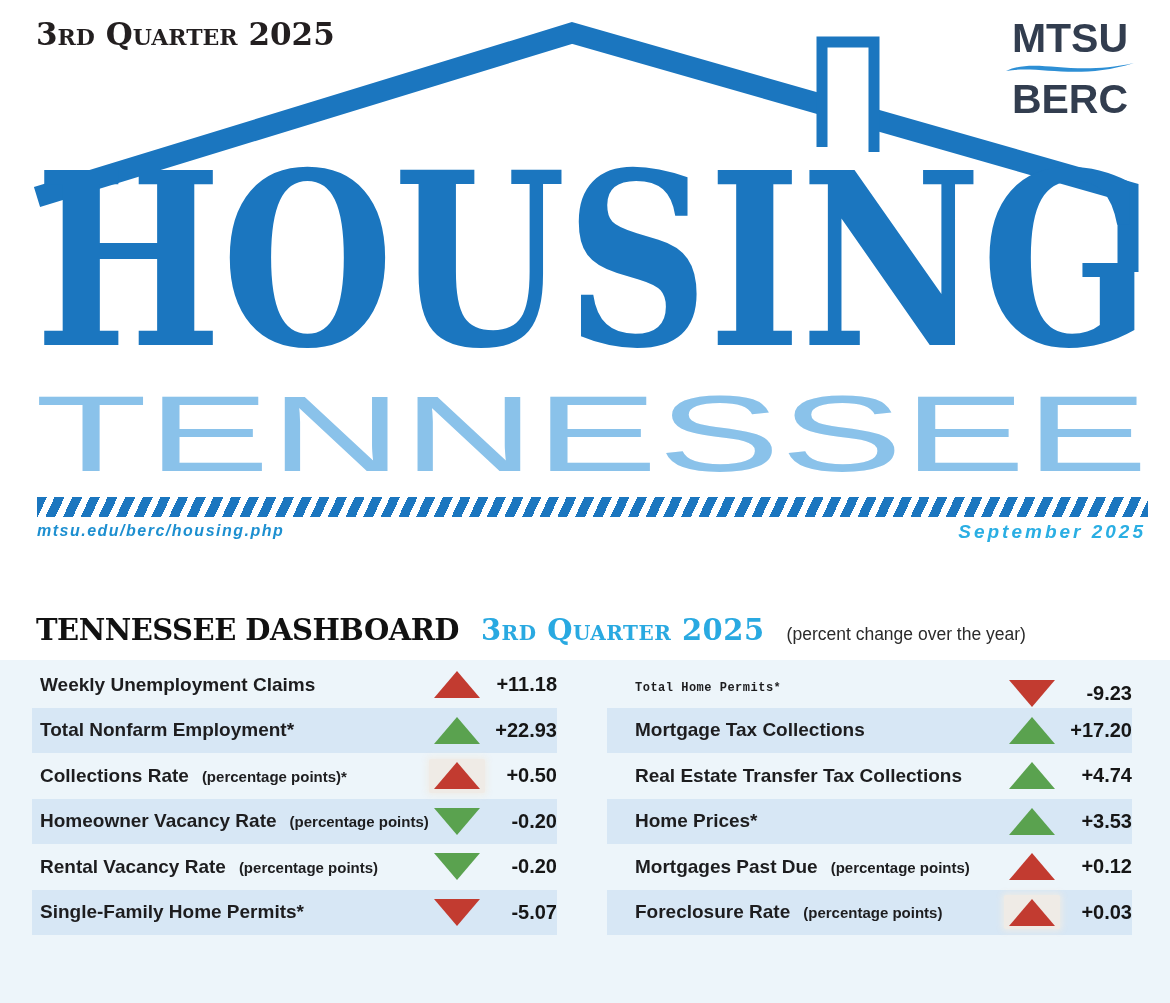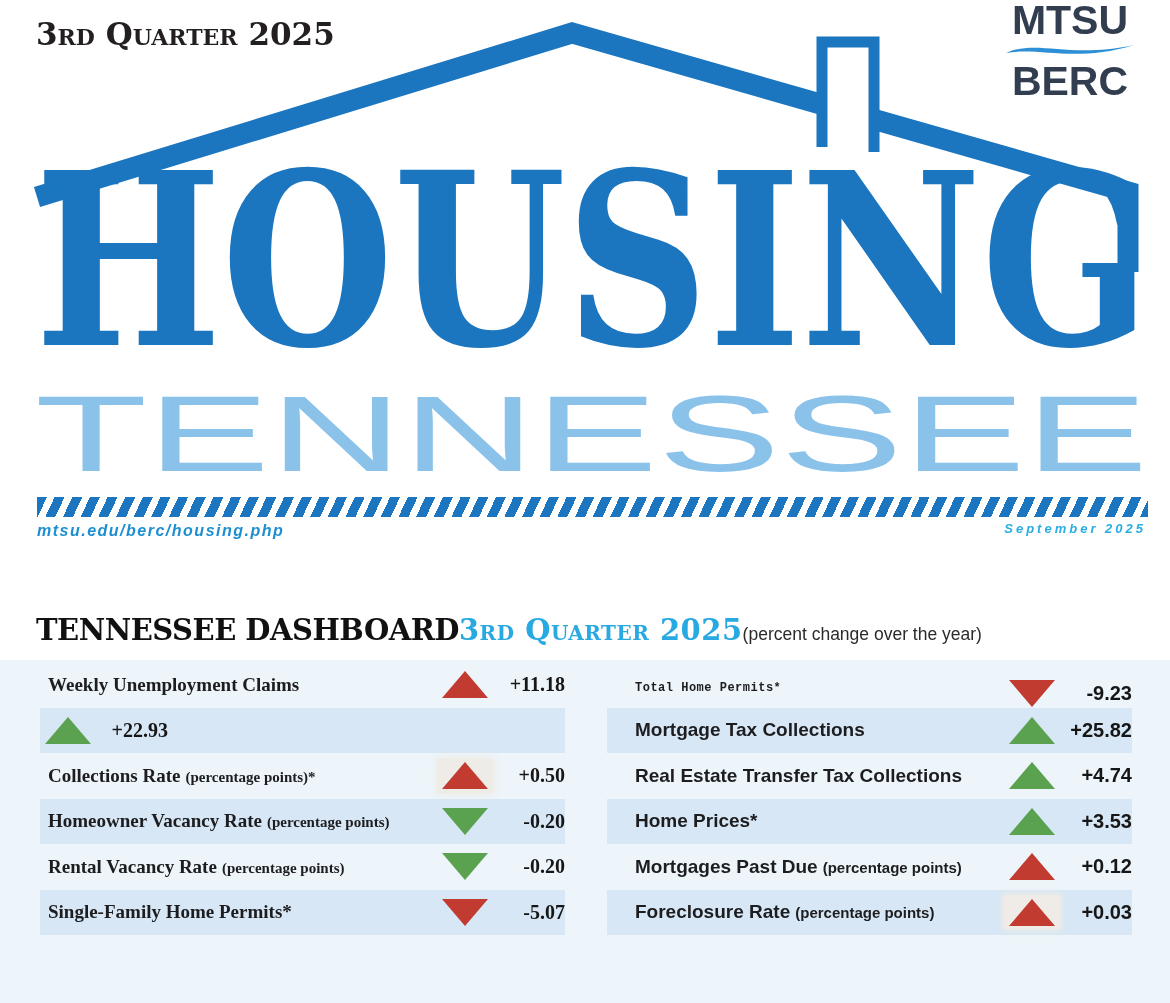--- a/index.html
+++ b/index.html
@@ -2,51 +2,51 @@
 <html><head>
 <meta charset="utf-8">
 <style>
   html,body{margin:0;padding:0;background:#ffffff;}
   #page{position:relative;width:1170px;height:1003px;background:#ffffff;overflow:hidden;
         font-family:"Liberation Sans",sans-serif;}
 
   
   .quarter-top{position:absolute;left:36px;top:16px;font-family:"DejaVu Serif",serif;
     font-weight:bold;font-size:31px;color:#231f20;font-variant:small-caps;letter-spacing:0;}
-  .logo{position:absolute;right:33px;top:0;width:134px;text-align:center;}
+  .logo{position:absolute;right:33px;top:18px;width:134px;text-align:center;}
   .logo .l1,.logo .l2{font-family:"Liberation Sans",sans-serif;font-weight:bold;font-size:41px;
     color:#323d4f;line-height:1.0;letter-spacing:0;}
   .logo svg{display:block;margin:2px auto 2px auto;}
 
   .house-svg{position:absolute;left:0;top:0;}
 
   .hatch{position:absolute;left:37px;top:497px;width:1111px;height:20px;
     background:repeating-linear-gradient(115deg,#1b76bf 0 9px,#ffffff 9px 16px);}
   .link-line{position:absolute;left:37px;top:522px;font-size:16px;font-weight:bold;
     font-style:italic;color:#1d8fd0;letter-spacing:1.5px;}
-  .date-line{position:absolute;right:24px;top:521px;font-size:13px;font-weight:bold;
+  .date-line{position:absolute;right:24px;top:521px;font-size:19px;font-weight:bold;
     font-style:italic;color:#2aaee3;letter-spacing:3px;}
 
   
-  .dash-head{position:absolute;left:36px;top:604px;display:flex;align-items:baseline;white-space:nowrap;}
+  .dash-head{position:absolute;left:36px;top:604px;display:flex;align-items:baseline;gap:22px;white-space:nowrap;}
   .dash-title{font-family:"DejaVu Serif",serif;font-weight:bold;font-size:29px;color:#111111;letter-spacing:-0.5px;}
   .dash-quarter{font-family:"DejaVu Serif",serif;font-weight:bold;font-size:29px;color:#29a9e1;
     font-variant:small-caps;letter-spacing:0.5px;}
   .dash-sub{font-size:17.5px;color:#2b2b2b;font-weight:normal;margin-top:20px;}
 
   
   .panel{position:absolute;left:0;top:660px;width:1170px;height:343px;background:#edf5fa;}
   .col{position:absolute;top:2px;}
-  .col-left{left:40px;width:525px;font-family:Liberation Serif, serif;}
+  .col-left{left:32px;width:525px;}
   .col-right{left:607px;width:525px;}
   .row{display:flex;align-items:center;height:45.5px;}
   .row:nth-child(even){background:#d7e7f5;}
   .lbl{flex:1;padding-left:8px;font-weight:bold;font-size:19px;color:#1d1d1f;white-space:nowrap;}
   .col-right .lbl{padding-left:28px;}
-  .lbl .note{font-size:15px;margin-left:5px;}
+  .lbl .note{font-size:15px;margin-left:13px;}
   .row.serif .lbl{font-family:Liberation Mono, monospace;font-size:12px;letter-spacing:0.5px;}
   .tri{width:56px;height:34px;flex:0 0 56px;display:flex;align-items:center;justify-content:center;}
   .tri.halo{background:#efebe6;border-radius:2px;box-shadow:0 0 6px 2px rgba(240,236,230,0.9);}
   .tri i{display:block;width:0;height:0;border-left:23px solid transparent;border-right:23px solid transparent;}
   .tri i.up.green{border-bottom:27px solid #5aa24f;}
   .tri i.up.red{border-bottom:27px solid #c23b30;}
   .tri i.down.green{border-top:27px solid #5aa24f;}
   .tri i.down.red{border-top:27px solid #c23b30;}
   .val{width:62px;margin-left:10px;text-align:right;font-weight:bold;font-size:20px;color:#161616;white-space:nowrap;}
   .row.raised .tri,.row.raised .val{transform:translateY(-10px);margin-top:37px;}
@@ -88,20 +88,21 @@
 
     <div class="col col-left">
       <div class="row">
         <span class="lbl"><b>Weekly Unemployment Claims</b><span class="note"></span></span>
         <span class="tri">
             <i class="up red"></i>
           </span>
         <span class="val">+11.18</span>
       </div>
       <div class="row">
+        <span class="lbl"><b>Total Nonfarm Employment*</b><span class="note"></span></span>
         <span class="tri">
             <i class="up green"></i>
           </span>
         <span class="val">+22.93</span>
       </div>
       <div class="row">
         <span class="lbl"><b>Collections Rate</b><span class="note">(percentage points)*</span></span>
         <span class="tri halo">
             <i class="up red"></i>
           </span>
@@ -136,21 +137,21 @@
         <span class="tri">
             <i class="down red"></i>
           </span>
         <span class="val">-9.23</span>
       </div>
       <div class="row">
         <span class="lbl"><b>Mortgage Tax Collections</b><span class="note"></span></span>
         <span class="tri">
             <i class="up green"></i>
           </span>
-        <span class="val">+25.82</span>
+        <span class="val">+17.20</span>
       </div>
       <div class="row">
         <span class="lbl"><b>Real Estate Transfer Tax Collections</b><span class="note"></span></span>
         <span class="tri">
             <i class="up green"></i>
           </span>
         <span class="val">+4.74</span>
       </div>
       <div class="row">
         <span class="lbl"><b>Home Prices*</b><span class="note"></span></span>

